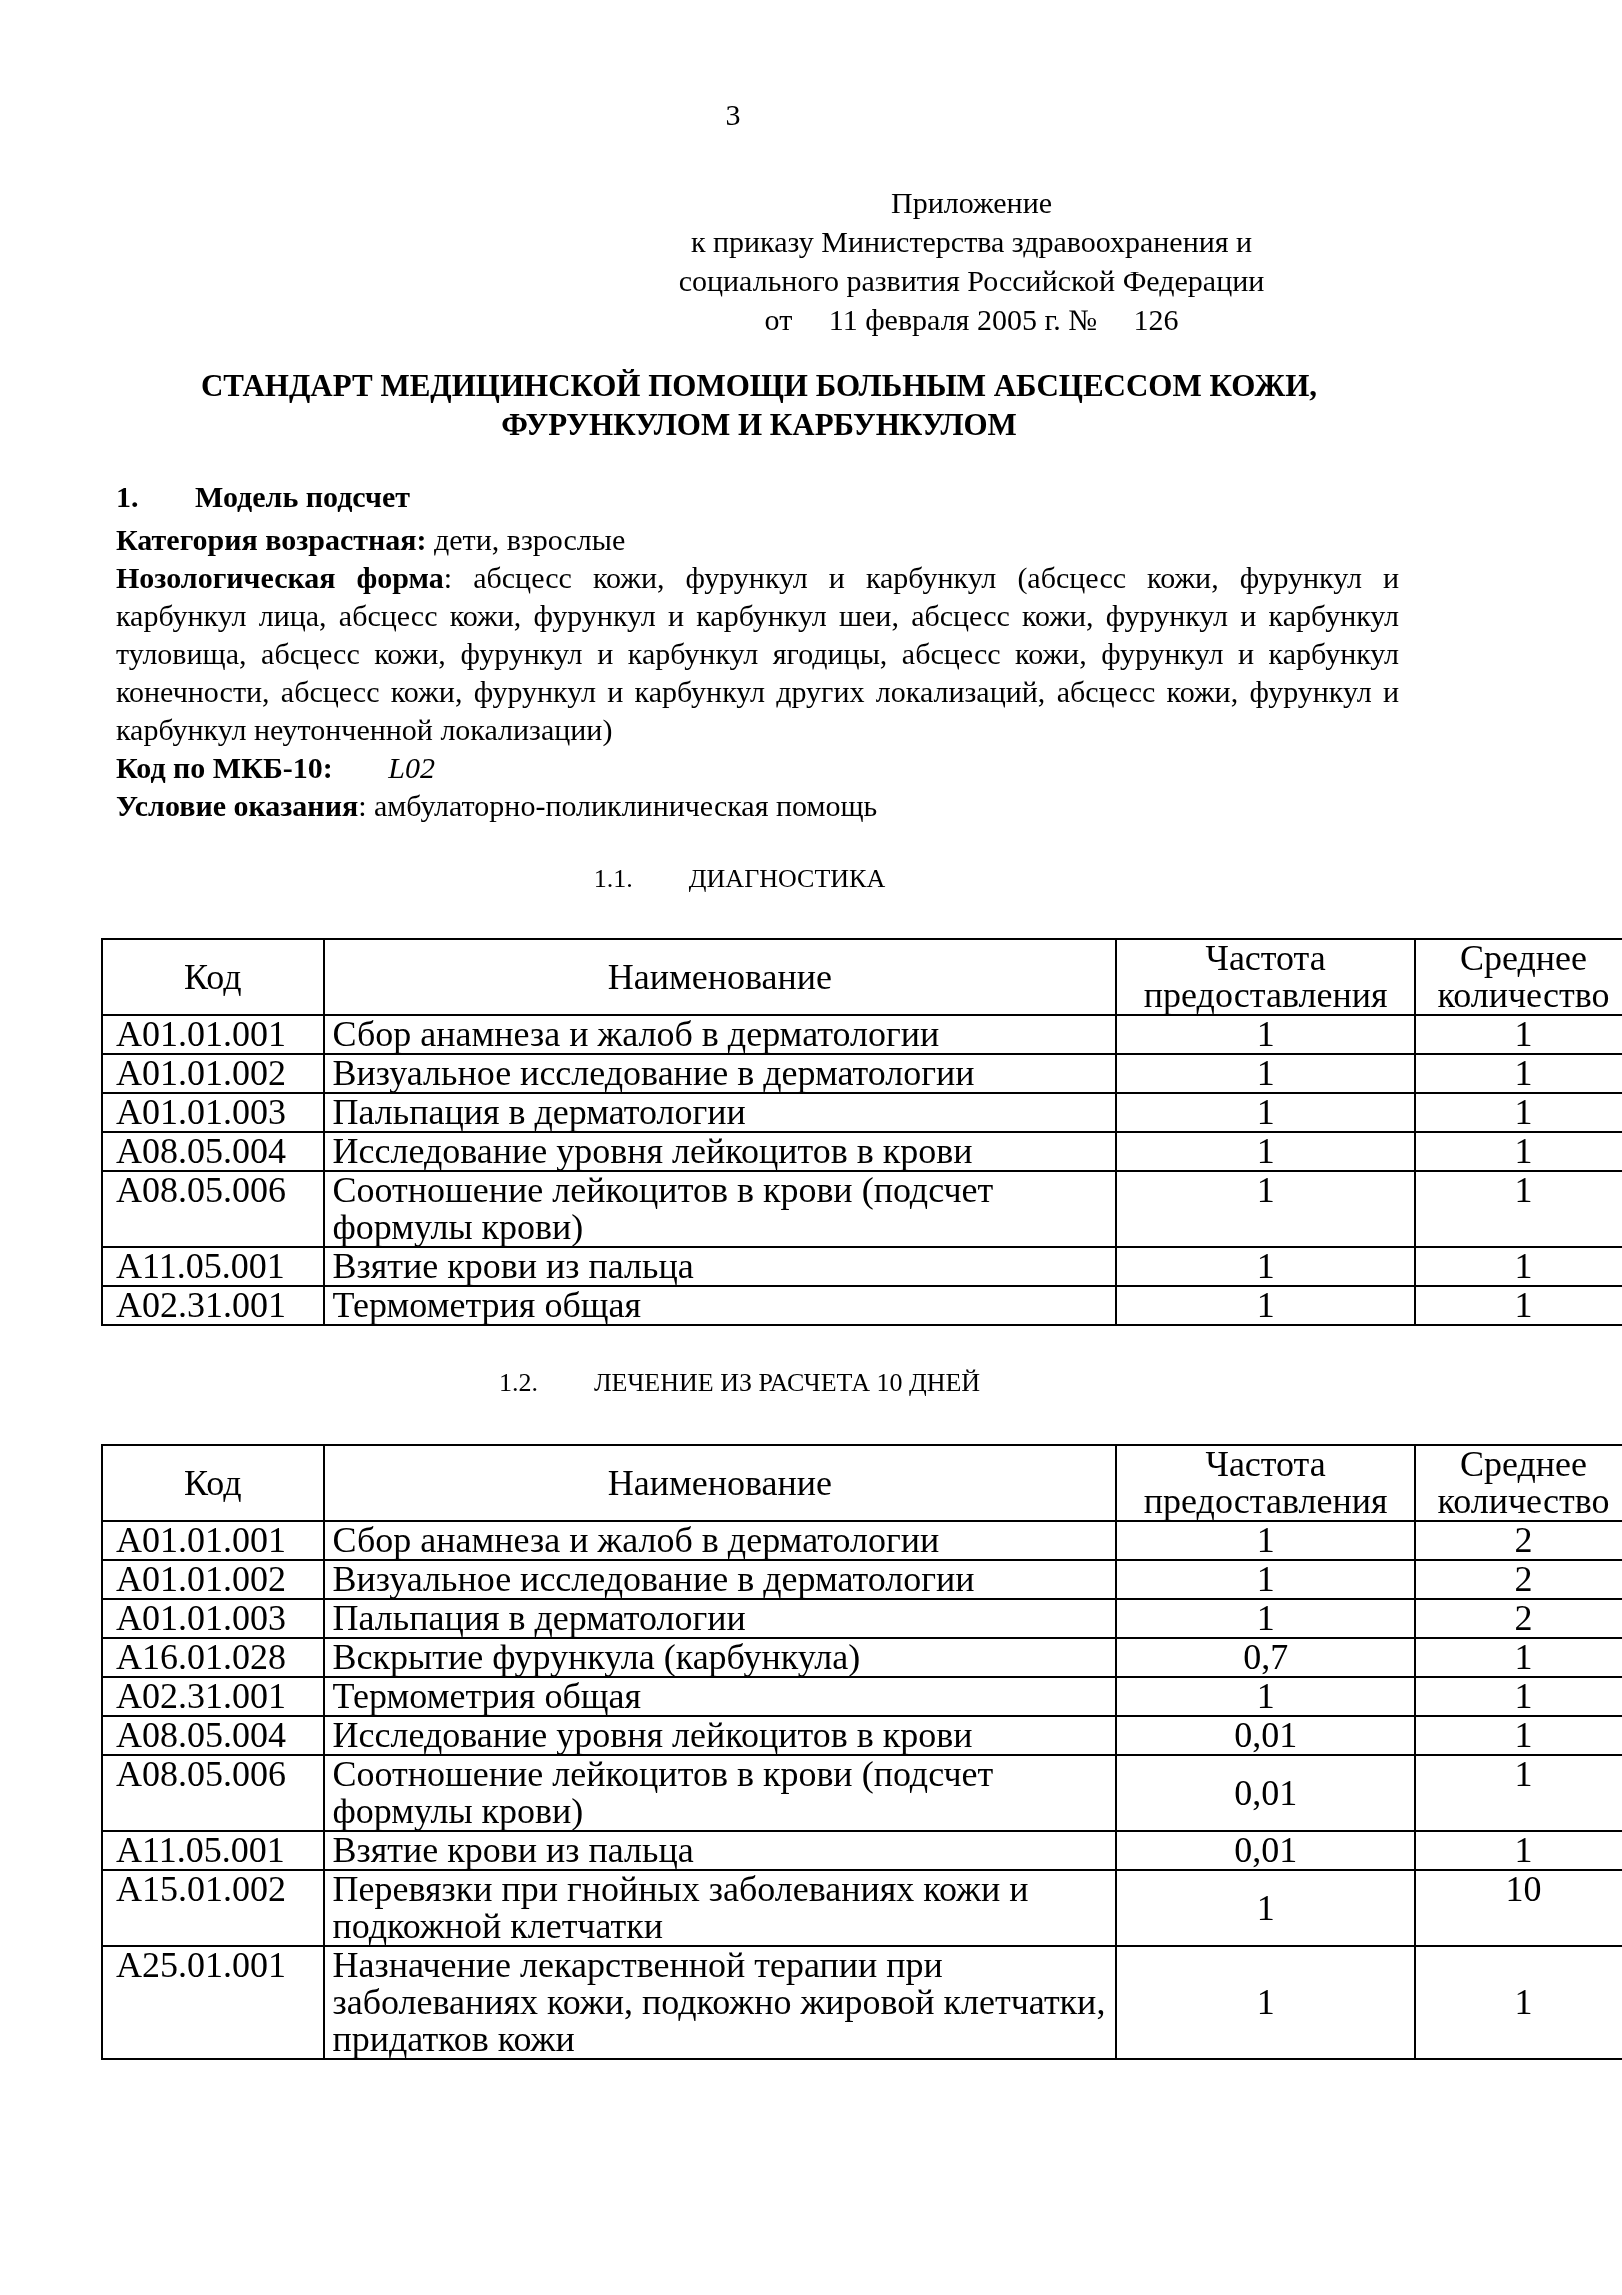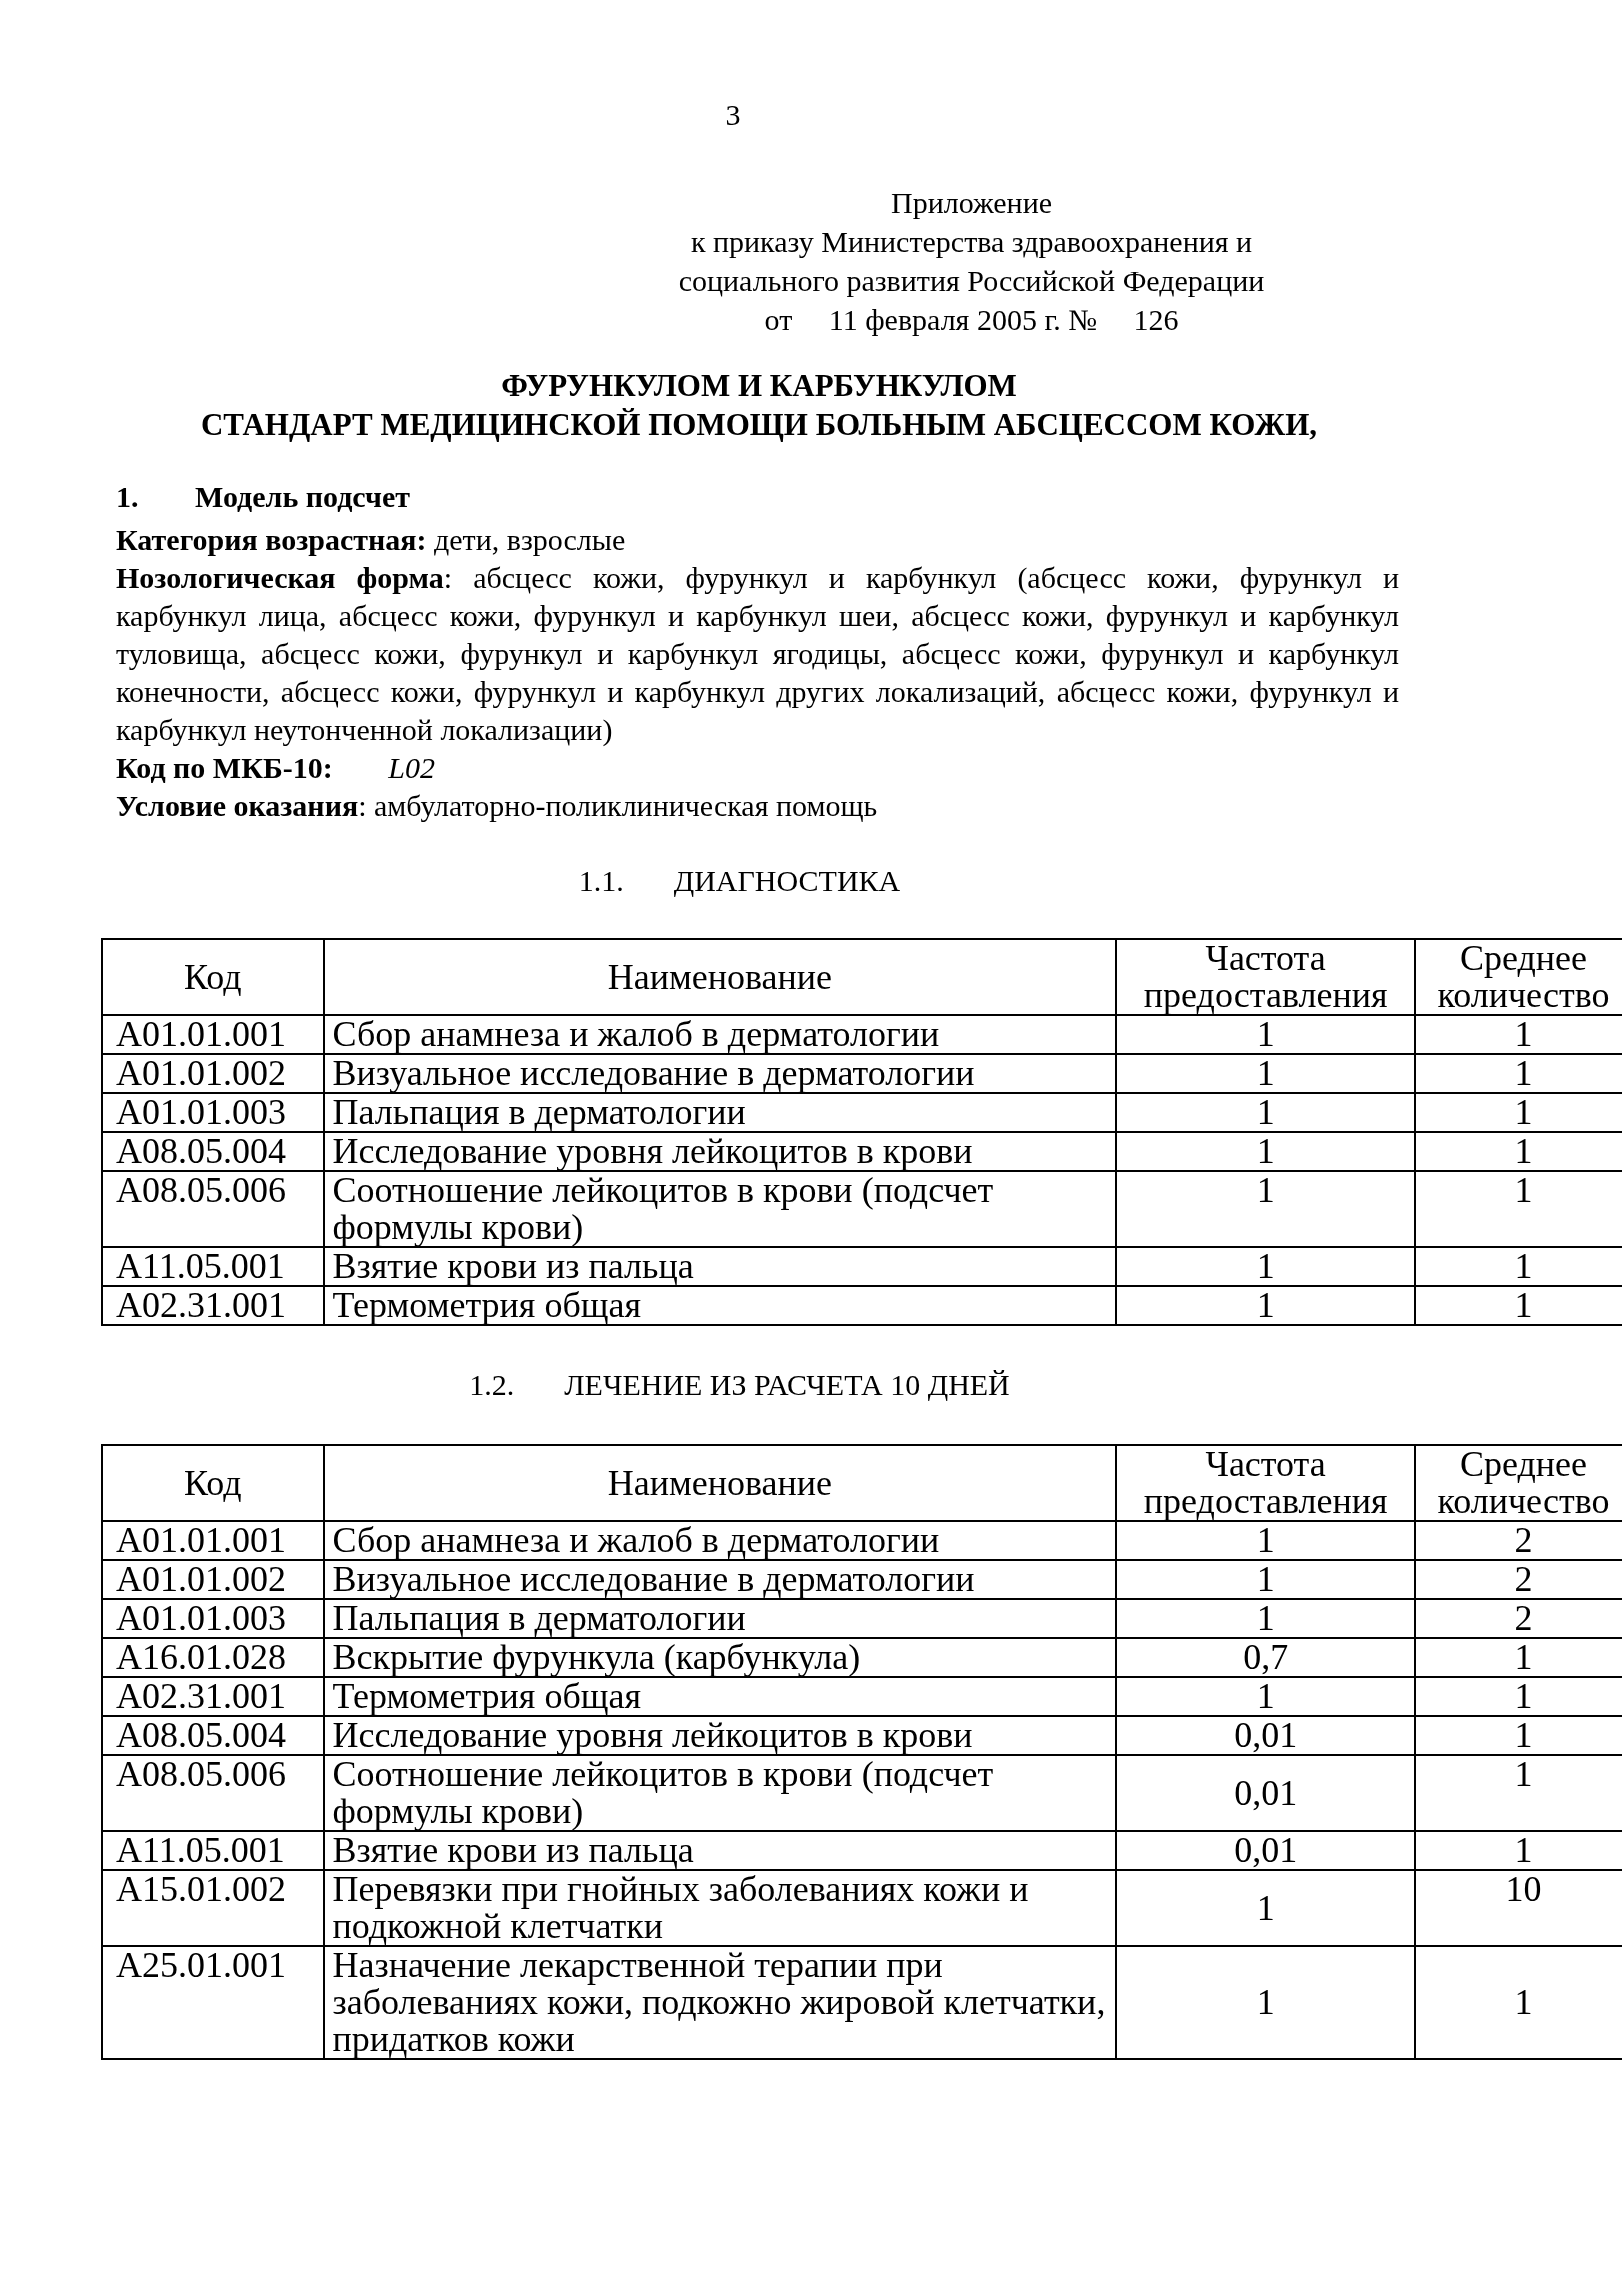--- a/index.html
+++ b/index.html
@@ -8,21 +8,21 @@
   .page-num { position:absolute; top:98px; left:0; width:1466px; text-align:center; font-size:30px; }
   .appendix { position:absolute; top:183px; left:628px; width:687px; text-align:center; font-size:30px; line-height:39px; }
   .appendix .u { text-underline-offset:3.9px;margin-left:29px; }
   .title { position:absolute; top:366px; left:98px; width:1322px; text-align:center; font-size:31px; font-weight:bold; line-height:39px; }
   .section { position:absolute; left:116px; width:1283px; font-size:30px; line-height:38px; }
   .sec-head { font-weight:bold; }
   .sec-head .num { display:inline-block; width:79px; }
   .b { font-weight:bold; }
   .justify { text-align:justify; }
   .i { font-style:italic;margin-left:48px; }
-  .subhead { position:absolute; left:0; width:1479px; text-align:center; font-size:30px; }
+  .subhead { position:absolute; left:0; width:1479px; text-align:center; font-size:26px; }
   .subhead .num { display:inline-block; width:95px; text-align:left; }
   table.std { position:absolute; left:101px; width:1532px; border-collapse:collapse; font-size:36px; line-height:37px; }
   table.std td, table.std th { border:2px solid #000; padding:0 7.9px; vertical-align:top; font-weight:normal; }
   table.std th { text-align:center; vertical-align:middle; }
   table.std td.num { text-align:center; }
   table.std td.mid { vertical-align:middle; }
   table.std td.code { text-align:left; padding-left:13px; padding-right:9px; white-space:nowrap; }
   .c1 { width:185px; } .c2 { width:694px; } .c3 { width:251px; } .c4 { width:190px; }
 </style>
 </head>
@@ -31,22 +31,22 @@
 <div class="page-num">3</div>
 
 <div class="appendix">
   <div>Приложение</div>
   <div>к приказу Министерства здравоохранения и</div>
   <div>социального развития Российской Федерации</div>
   <div><span>от </span><span class="u">11 февраля 2005 г</span><span>. № </span><span class="u">126</span></div>
 </div>
 
 <div class="title">
+  <div>СТАНДАРТ МЕДИЦИНСКОЙ ПОМОЩИ БОЛЬНЫМ АБСЦЕССОМ КОЖИ,</div>
   <div>ФУРУНКУЛОМ И КАРБУНКУЛОМ</div>
-  <div>СТАНДАРТ МЕДИЦИНСКОЙ ПОМОЩИ БОЛЬНЫМ АБСЦЕССОМ КОЖИ,</div>
 </div>
 
 <div class="section" style="top:478px;">
   <div class="sec-head" style="margin-bottom:5.2px;"><span class="num">1.</span><span>Модель подсчет</span></div>
   <div><span class="b">Категория возрастная:</span><span> дети, взрослые</span></div>
   <div class="justify"><span class="b">Нозологическая форма</span><span>: абсцесс кожи, фурункул и карбункул (абсцесс кожи, фурункул и карбункул лица, абсцесс кожи, фурункул и карбункул шеи, абсцесс кожи, фурункул и карбункул туловища, абсцесс кожи, фурункул и карбункул ягодицы, абсцесс кожи, фурункул и карбункул конечности, абсцесс кожи, фурункул и карбункул других локализаций, абсцесс кожи, фурункул и карбункул неутонченной локализации)</span></div>
   <div><span class="b">Код по МКБ-10:</span> <span class="i">L02</span></div>
   <div><span class="b">Условие оказания</span><span>: амбулаторно-поликлиническая помощь</span></div>
 </div>
 

